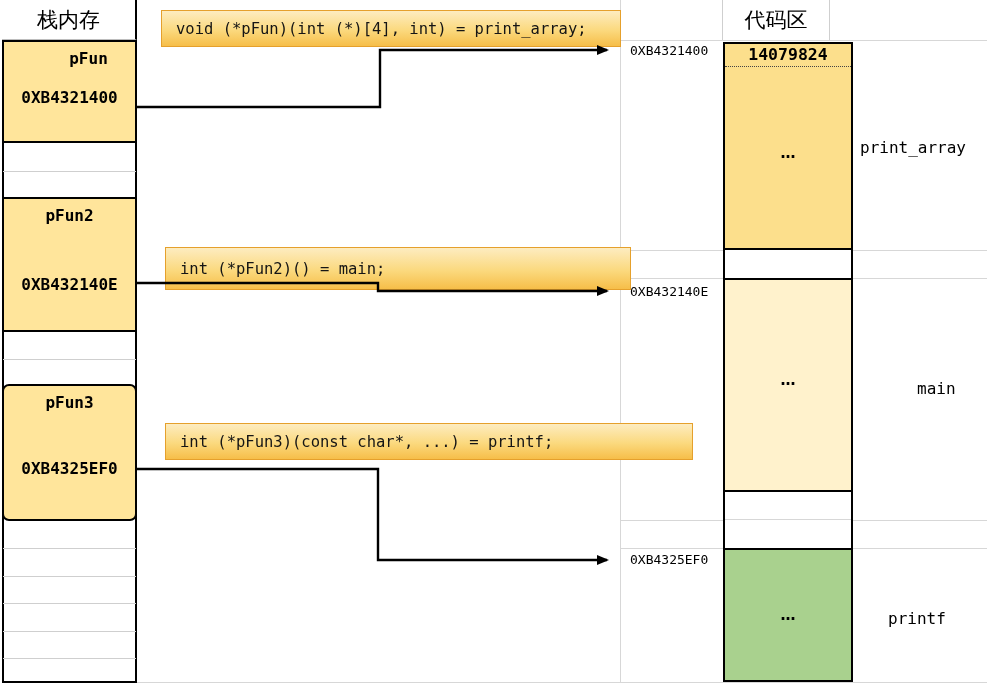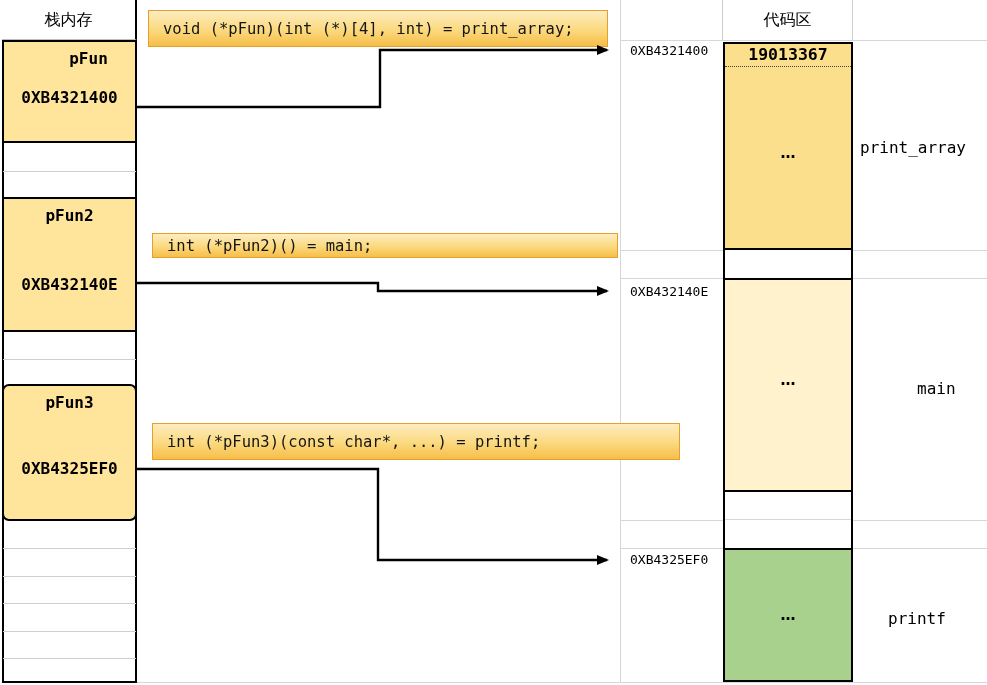--- a/index.html
+++ b/index.html
@@ -5,24 +5,24 @@
   html,body{margin:0;padding:0;background:#fff;}
   .canvas{position:relative;width:987px;height:685px;background:#fff;overflow:hidden;
           font-family:"DejaVu Sans","Liberation Sans",sans-serif;color:#000;}
   .mono{font-family:"DejaVu Sans Mono","Liberation Mono",monospace;}
 
   
   .gl{position:absolute;background:#d7d7d7;z-index:1;}
   .glh{height:1px;} .glv{width:1px;}
 
   
-  .hdr{position:absolute;font-size:16px;text-align:center;line-height:40px;z-index:4;}
+  .hdr{position:absolute;font-size:21px;text-align:center;line-height:40px;z-index:4;}
   #hdr-stack{left:2px;top:0;width:135px;height:40px;box-sizing:border-box;
              border-right:2.5px solid #000;border-bottom:1px solid #bdbdbd;background:#fff;}
-  #hdr-code{left:722px;top:0;width:131px;height:40px;box-sizing:border-box;
+  #hdr-code{left:722px;top:0;width:108px;height:40px;box-sizing:border-box;
             border-left:1px solid #cfcfcf;border-right:1px solid #cfcfcf;background:#fff;}
 
   
   #stack-body{position:absolute;left:2px;top:40px;width:135px;height:643px;background:#fff;
               box-sizing:border-box;border-left:2.5px solid #000;border-right:2.5px solid #000;
               border-bottom:2.5px solid #000;z-index:2;}
   .sep{position:absolute;left:3px;width:133px;height:1px;background:#cfcfcf;z-index:3;}
   .scell{position:absolute;left:2px;width:135px;background:#FFE59B;border:2.5px solid #000;
          box-sizing:border-box;text-align:center;z-index:4;}
   #cell-pfun {top:40px;height:103px;padding-left:38px;}
@@ -31,23 +31,23 @@
   .scell .nm{margin-top:7px;font-weight:bold;font-size:16px;}
   .scell .ad{position:absolute;left:0;width:100%;font-weight:bold;font-size:16px;}
   #cell-pfun  .ad{top:46px;}
   #cell-pfun2 .ad{top:76px;}
   #cell-pfun3 .ad{top:73px;}
 
   
   .stmt{position:absolute;box-sizing:border-box;display:flex;align-items:center;
         padding-left:14px;font-size:15.5px;color:#151515;z-index:5;
         background:linear-gradient(180deg,#FDECC0 0%,#FBD97E 55%,#F6BE49 100%);
-        border:1.5px solid #E5A02C;}
+        border:1.5px solid #E5A02C;margin-left:13px;}
   #stmt1{left:148px;top:10px;width:460px;height:37px;}
-  #stmt2{left:152px;top:233px;width:466px;height:25px;}
+  #stmt2{left:152px;top:247px;width:466px;height:43px;}
   #stmt3{left:152px;top:423px;width:528px;height:37px;}
 
   
   #arrows{position:absolute;left:0;top:0;z-index:6;pointer-events:none;}
 
   
   .alabel{position:absolute;font-size:13px;z-index:5;}
   #alabel1{left:630px;top:43px;}
   #alabel2{left:630px;top:284px;}
   #alabel3{left:630px;top:552px;}
@@ -127,21 +127,21 @@
     <polyline points="137,107 380,107 380,50 607,50" fill="none" stroke="#000" stroke-width="2.4" marker-end="url(#ah)"></polyline>
     <polyline points="137,283 378,283 378,291 607,291" fill="none" stroke="#000" stroke-width="2.4" marker-end="url(#ah)"></polyline>
     <polyline points="137,469 378,469 378,560 607,560" fill="none" stroke="#000" stroke-width="2.4" marker-end="url(#ah)"></polyline>
   </svg>
 
   <div class="alabel mono" id="alabel1">0XB4321400</div>
   <div class="alabel mono" id="alabel2">0XB432140E</div>
   <div class="alabel mono" id="alabel3">0XB4325EF0</div>
 
   <div class="cblock" id="cb1">
-    <div class="bits mono">19013367</div>
+    <div class="bits mono">14079824</div>
     <div class="dots">…</div>
   </div>
   <div class="cgap" id="cgap1"></div>
   <div class="cblock" id="cb2">
     <div class="dots">…</div>
   </div>
   <div class="cgap" id="cgap2">
     <div class="inner-line"></div>
   </div>
   <div class="cblock" id="cb3">

